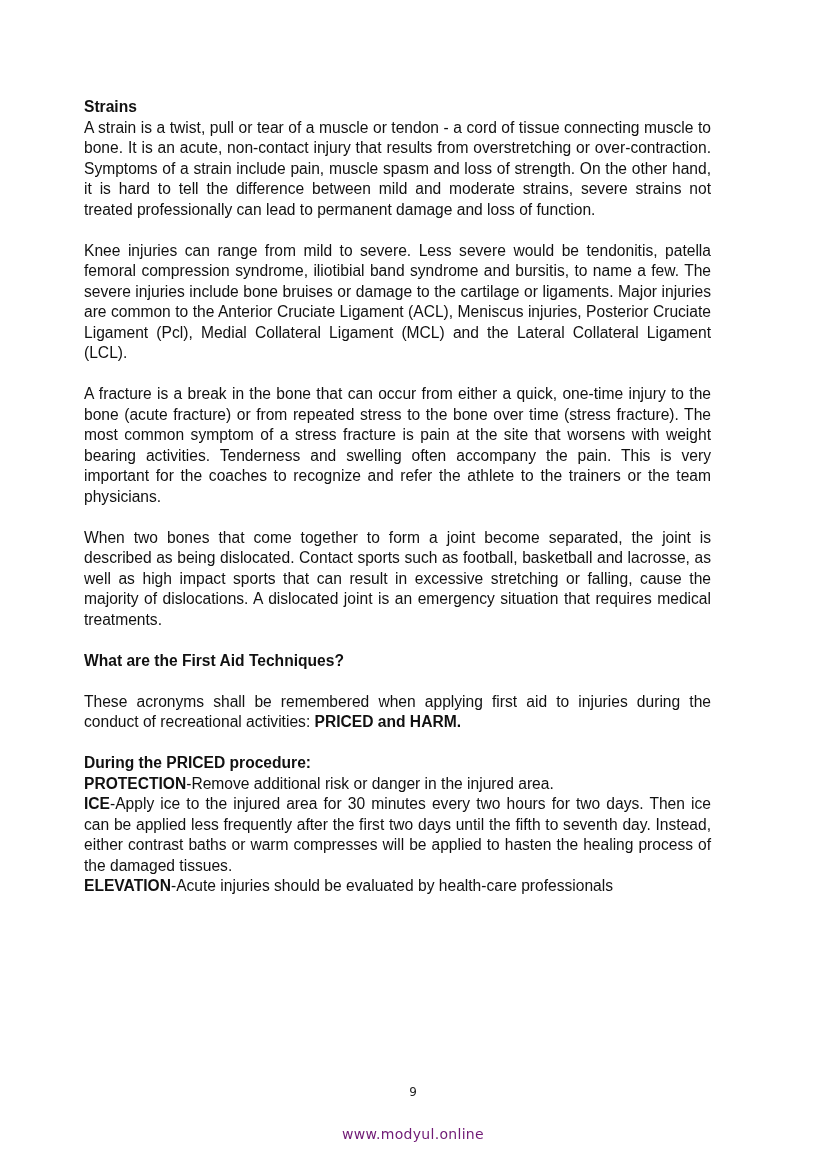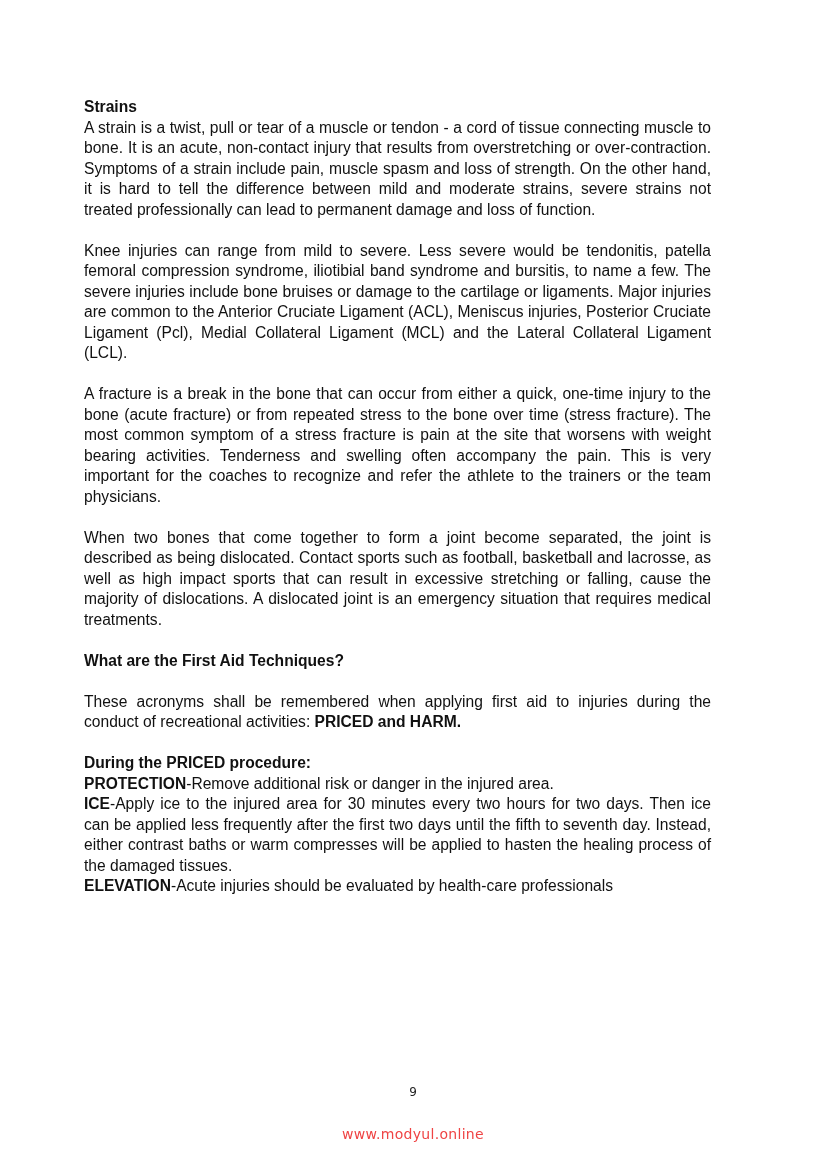--- a/index.html
+++ b/index.html
@@ -13,21 +13,21 @@
     .h { font-weight: bold; }
     .gap { height: 20.5px; }
     .last-just { text-align-last: justify; }
     b { font-weight: bold; margin-top: 8px; }
     .pagenum {
       position: absolute; top: 1085px; left: 0; width: 826px; text-align: center;
       font-family: "DejaVu Sans", sans-serif; font-size: 12px; color: #222;
     }
     .watermark {
       position: absolute; top: 1126px; left: 0; width: 826px; text-align: center;
-      font-family: "DejaVu Sans", sans-serif; font-size: 14px; color: #ef4444; letter-spacing: 0.3px;
+      font-family: "DejaVu Sans", sans-serif; font-size: 14px; color: #701a75; letter-spacing: 0.3px;
     }
   </style>
 </head>
 <body>
 
 <div class="page">
 
   <p class="h">Strains</p>
   <p>A strain is a twist, pull or tear of a muscle or tendon - a cord of tissue connecting muscle to bone. It is an acute, non-contact injury that results from overstretching or over-contraction. Symptoms of a strain include pain, muscle spasm and loss of strength. On the other hand, it is hard to tell the difference between mild and moderate strains, severe strains not treated professionally can lead to permanent damage and loss of function.</p>
   <div class="gap"></div>

